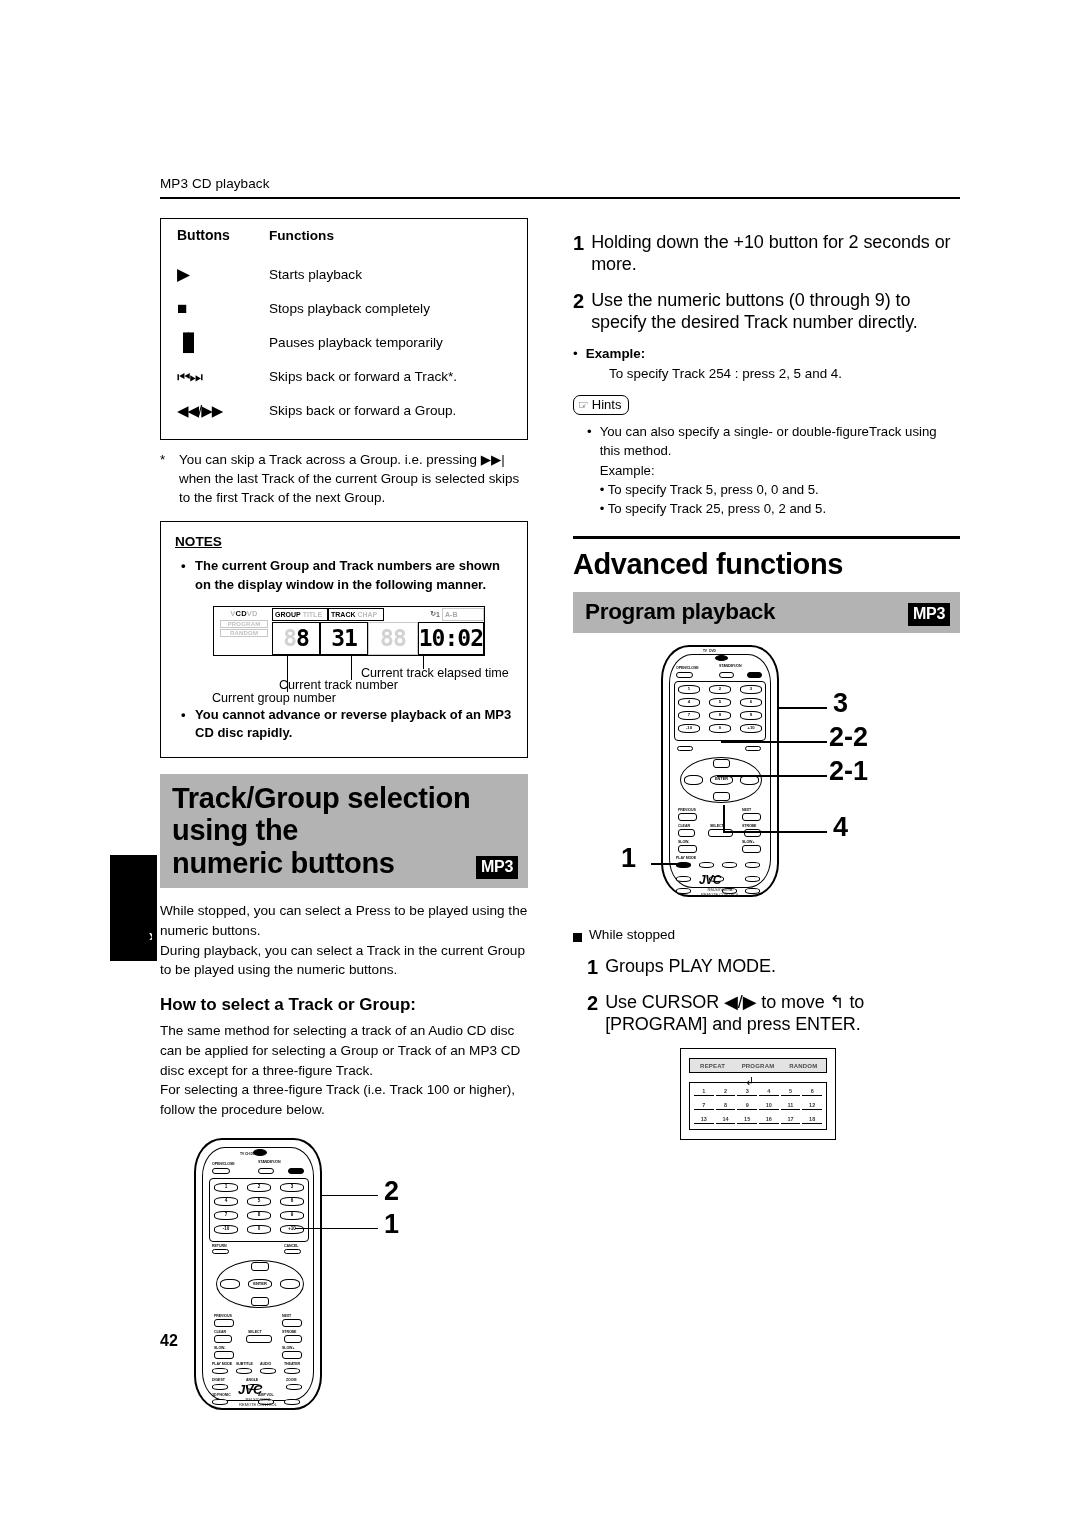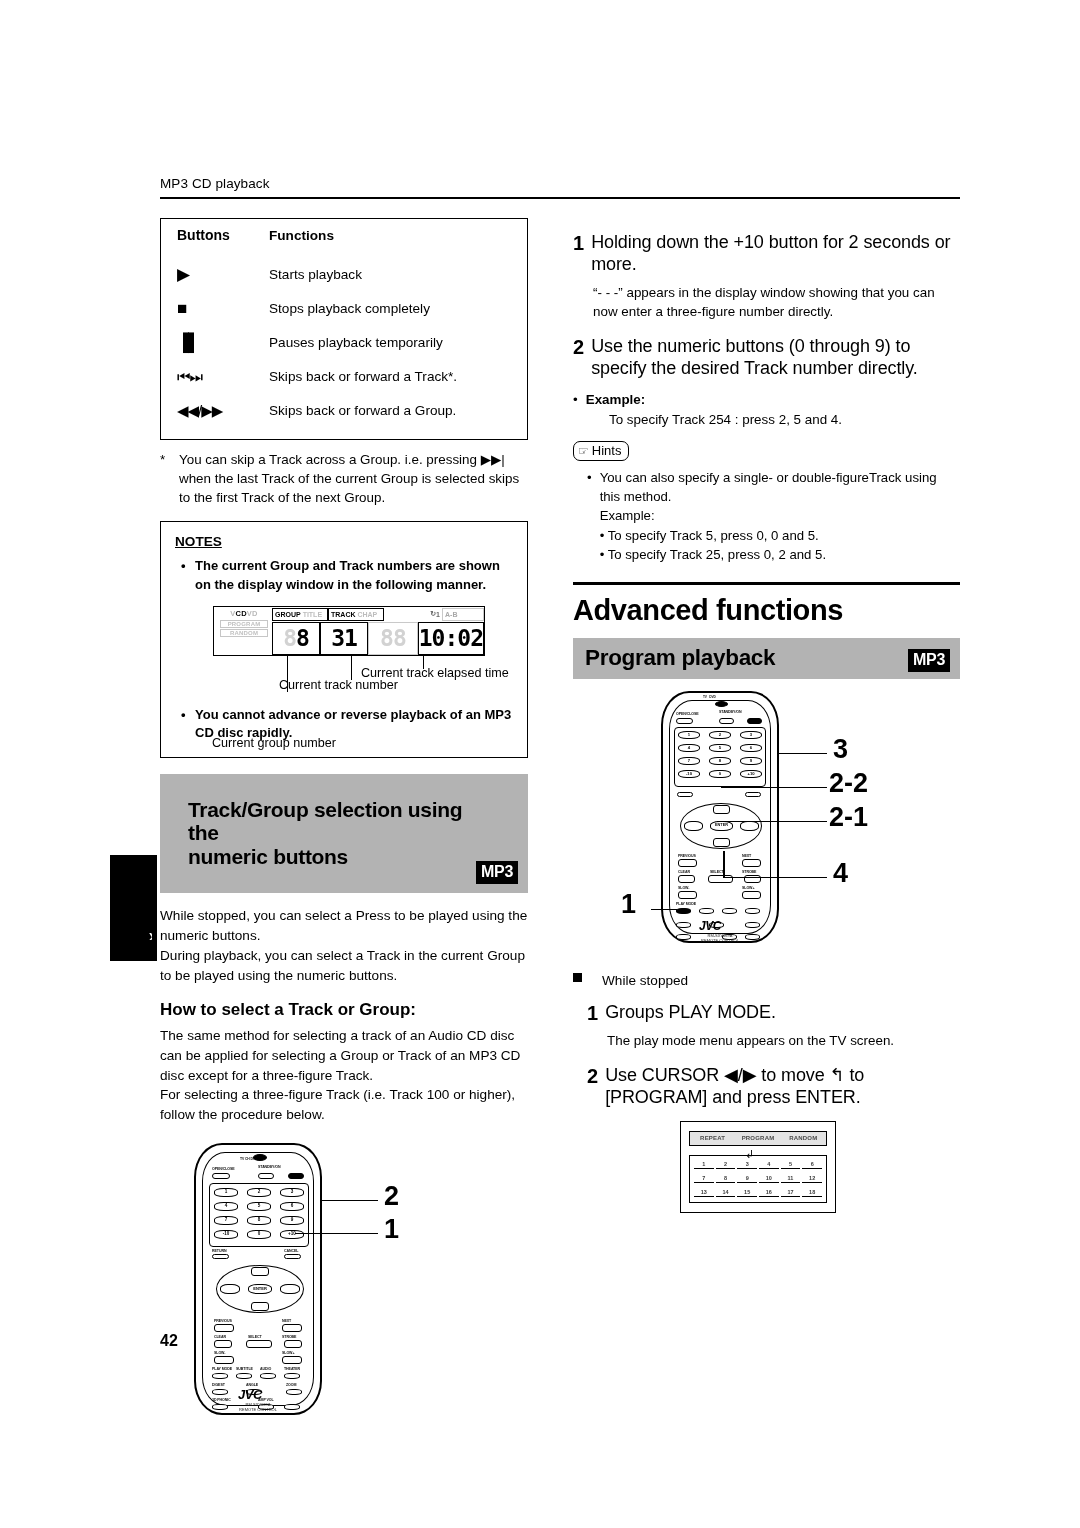--- a/index.html
+++ b/index.html
@@ -93,21 +93,21 @@
 
   .callout-line { position:absolute; background:#000; }
   .lcd-cap { font-size:12.6px; position:absolute; white-space:nowrap; }
 
   
   .band {
     background:#b3b3b3; padding:8px 10px 9px 12px; position:relative;
     margin-top:16px;
   }
   .band h2 {
-    margin:16px; font-size:21px; line-height:1.12; font-weight:bold;
+    margin:0; font-size:29px; line-height:1.12; font-weight:bold;
     letter-spacing:-.3px; max-width:300px;
   }
   .mp3-badge {
     position:absolute; right:10px; bottom:9px;
     background:#000; color:#fff; font-weight:bold; font-size:16px;
     padding:2px 5px 3px 5px; letter-spacing:-.3px;
   }
 
   .para { font-size:13.6px; line-height:1.45; margin-top:13px; }
   .sub-h { font-weight:bold; font-size:17px; margin-top:15px; }
@@ -151,22 +151,22 @@
   .hints-body { font-size:13.2px; line-height:1.45; margin-top:7px;
     display:flex; gap:8px; padding-left:14px; }
 
   .rule-thick { height:3px; background:#000; margin-top:18px; }
   .h1-adv { font-size:29px; font-weight:bold; margin-top:9px; letter-spacing:-.4px; }
 
   .band2 { background:#b3b3b3; padding:7px 10px 8px 12px; position:relative;
            margin-top:11px; }
   .band2 h2 { margin:0; font-size:22.5px; font-weight:bold; letter-spacing:-.3px; }
 
-  .while-stopped { font-size:13.6px; margin-top:12px; display:flex; gap:20px;
-                   align-items:flex-start; }
+  .while-stopped { font-size:13.6px; margin-top:12px; display:flex; gap:7px;
+                   align-items:flex-end; }
   .sq { width:9px; height:9px; background:#000; display:inline-block; flex:none; }
 
   
   .tv-fig { border:1.3px solid #000; width:156px; height:92px;
             margin:12px 0 0 107px; padding:9px 8px; position:relative;
             background:#fff; }
   .tv-menubar { border:1px solid #000; height:15px; display:flex;
                 align-items:center; background:#e3e3e3; }
   .tv-menubar div { flex:1; text-align:center; font-size:6px;
                     font-weight:bold; color:#4a4a4a; letter-spacing:.2px; }
@@ -302,21 +302,21 @@
             </div>
           </div>
         </div>
 
         <div class="callout-line" style="left:74px; top:50px; width:1.4px; height:36px;"></div>
         <div class="callout-line" style="left:138px; top:50px; width:1.4px; height:24px;"></div>
         <div class="callout-line" style="left:210px; top:50px; width:1.4px; height:13px;"></div>
 
         <div class="lcd-cap" style="left:148px; top:60px;text-align:right;">Current track elapsed time</div>
         <div class="lcd-cap" style="left:66px; top:72px;">Current track number</div>
-        <div class="lcd-cap" style="left:-1px; top:85px;margin-top:45px;">Current group number</div>
+        <div class="lcd-cap" style="left:-1px; top:85px;">Current group number</div>
       </div>
 
       <div class="note-item" style="margin-top:50px;">
         <span class="dot">•</span>
         <span>You cannot advance or reverse playback of an MP3 CD disc rapidly.</span>
       </div>
     </div>
 
     <div class="band">
       <h2>
@@ -440,21 +440,20 @@
     </div>
 
   </div>
 
   <div class="col-right">
 
     <div class="step">
       <div class="num">1</div>
       <div class="stxt">Holding down the +10 button for 2 seconds or more.</div>
     </div>
-    <div class="step-sub">“- - -” appears in the display window showing that you can now enter a three-figure number directly.</div>
 
     <div class="step">
       <div class="num">2</div>
       <div class="stxt">Use the numeric buttons (0 through 9) to specify the desired Track number directly.</div>
     </div>
 
     <div class="bullet-b">
       <span class="dot">•</span>
       <b>Example:</b>
     </div>
@@ -595,21 +594,20 @@
 
     <div class="while-stopped">
       <span class="sq"></span>
       <span>While stopped</span>
     </div>
 
     <div class="step" style="margin-left:14px;">
       <div class="num">1</div>
       <div class="stxt">Groups PLAY MODE.</div>
     </div>
-    <div class="step-sub" style="margin-left:14px;">The play mode menu appears on the TV screen.</div>
 
     <div class="step" style="margin-left:14px;">
       <div class="num">2</div>
       <div class="stxt">Use CURSOR ◀/▶ to move ↰ to [PROGRAM] and press ENTER.</div>
     </div>
 
     <div class="tv-fig">
       <div class="tv-menubar">
         <div>REPEAT</div>
         <div>PROGRAM</div>

